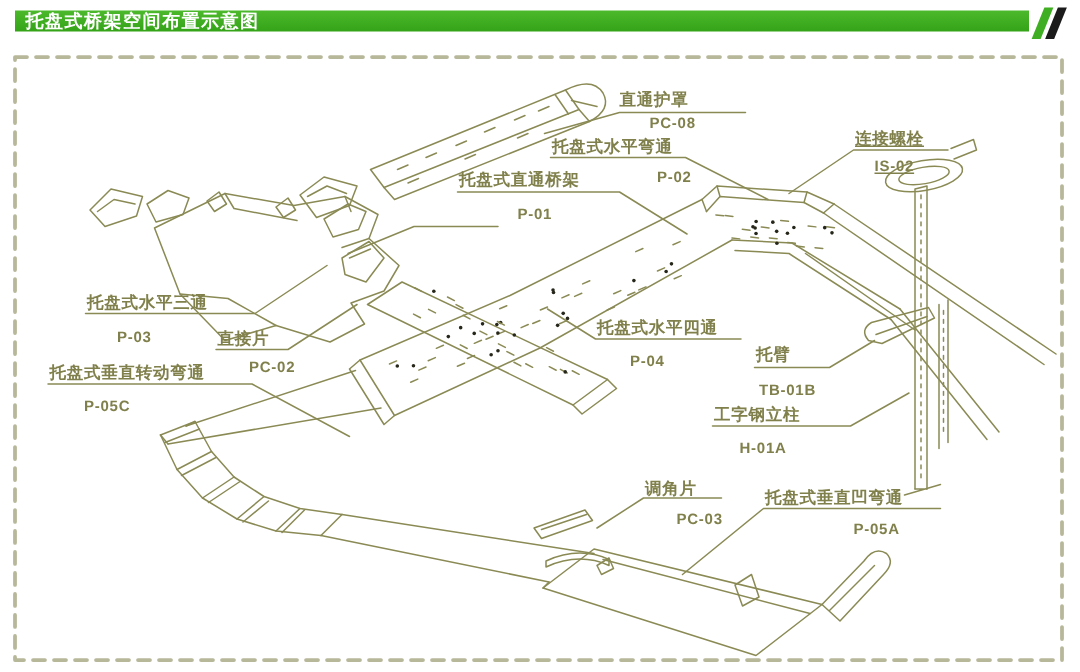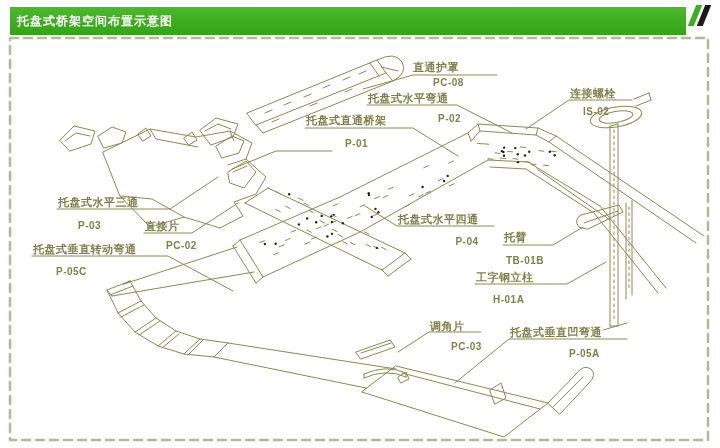--- a/index.html
+++ b/index.html
@@ -1,38 +1,38 @@
 <!DOCTYPE html>
 <html><head>
 <meta charset="utf-8">
 <style>
   html,body{margin:0;padding:0;background:#fff;}
   .stage{position:relative;width:720px;height:448px;background:#ffffff;overflow:hidden;
          font-family:"Liberation Sans","DejaVu Sans",sans-serif;}
   
-  .titlebar{position:absolute;left:10px;top:7px;width:676px;height:28px;
+  .titlebar{position:absolute;left:10px;top:7px;width:676px;height:14px;
             background:linear-gradient(#4cb92d,#35a317);display:flex;align-items:center;}
   .titlebar .t{color:#ffffff;font-size:12px;font-weight:bold;letter-spacing:1px;padding-left:7px;line-height:18px;}
   .slash{position:absolute;top:5px;width:6px;height:21px;transform:skewX(-22deg);}
   .slash.g{left:692px;background:#3fae22;}
   .slash.k{left:701px;background:#1b1b1b;}
   svg.art{position:absolute;left:0;top:0;}
   
   .lbl{position:absolute;color:#80804c;font-weight:bold;white-space:nowrap;}
   .lbl .lname{display:block;font-size:11px;letter-spacing:0.5px;line-height:13px;}
   .lbl .lcode{display:block;font-size:10px;letter-spacing:0.5px;line-height:12px;}
   #lbl-pc08 {left:413px;top:61px;}  #lbl-pc08  .lcode{margin:3px 0 0 20px;}
   #lbl-p02  {left:368px;top:92px;}  #lbl-p02   .lcode{margin:8px 0 0 70px;}
   #lbl-p01  {left:306px;top:114px;} #lbl-p01   .lcode{margin:11px 0 0 39px;}
-  #lbl-is02 {left:570px;top:87px;}  #lbl-is02  .lcode{margin:6px 0 0 13px;}
+  #lbl-is02 {left:570px;top:87px;text-decoration:underline;}  #lbl-is02  .lcode{margin:6px 0 0 13px;}
   #lbl-pc01a{left:278px;top:137px;} #lbl-pc01a .lcode{margin:9px 0 0 0;}
   #lbl-p03  {left:58px;top:196px;}  #lbl-p03   .lcode{margin:11px 0 0 20px;}
   #lbl-pc02 {left:145px;top:220px;} #lbl-pc02  .lcode{margin:7px 0 0 21px;}
   #lbl-p05c {left:33px;top:243px;}  #lbl-p05c  .lcode{margin:10px 0 0 23px;}
-  #lbl-p04  {left:398px;top:213px;text-align:right;} #lbl-p04   .lcode{margin:10px 0 0 22px;}
+  #lbl-p04  {left:398px;top:213px;} #lbl-p04   .lcode{margin:10px 0 0 22px;}
   #lbl-tb01b{left:504px;top:231px;} #lbl-tb01b .lcode{margin:11px 0 0 2px;}
   #lbl-h01a {left:476px;top:271px;} #lbl-h01a  .lcode{margin:10px 0 0 17px;}
   #lbl-pc03 {left:430px;top:320px;} #lbl-pc03  .lcode{margin:8px 0 13px 21px;}
   #lbl-p05a {left:510px;top:326px;} #lbl-p05a  .lcode{margin:9px 0 0 59px;}
 </style>
 </head>
 <body>
 
 <div class="stage">
 

